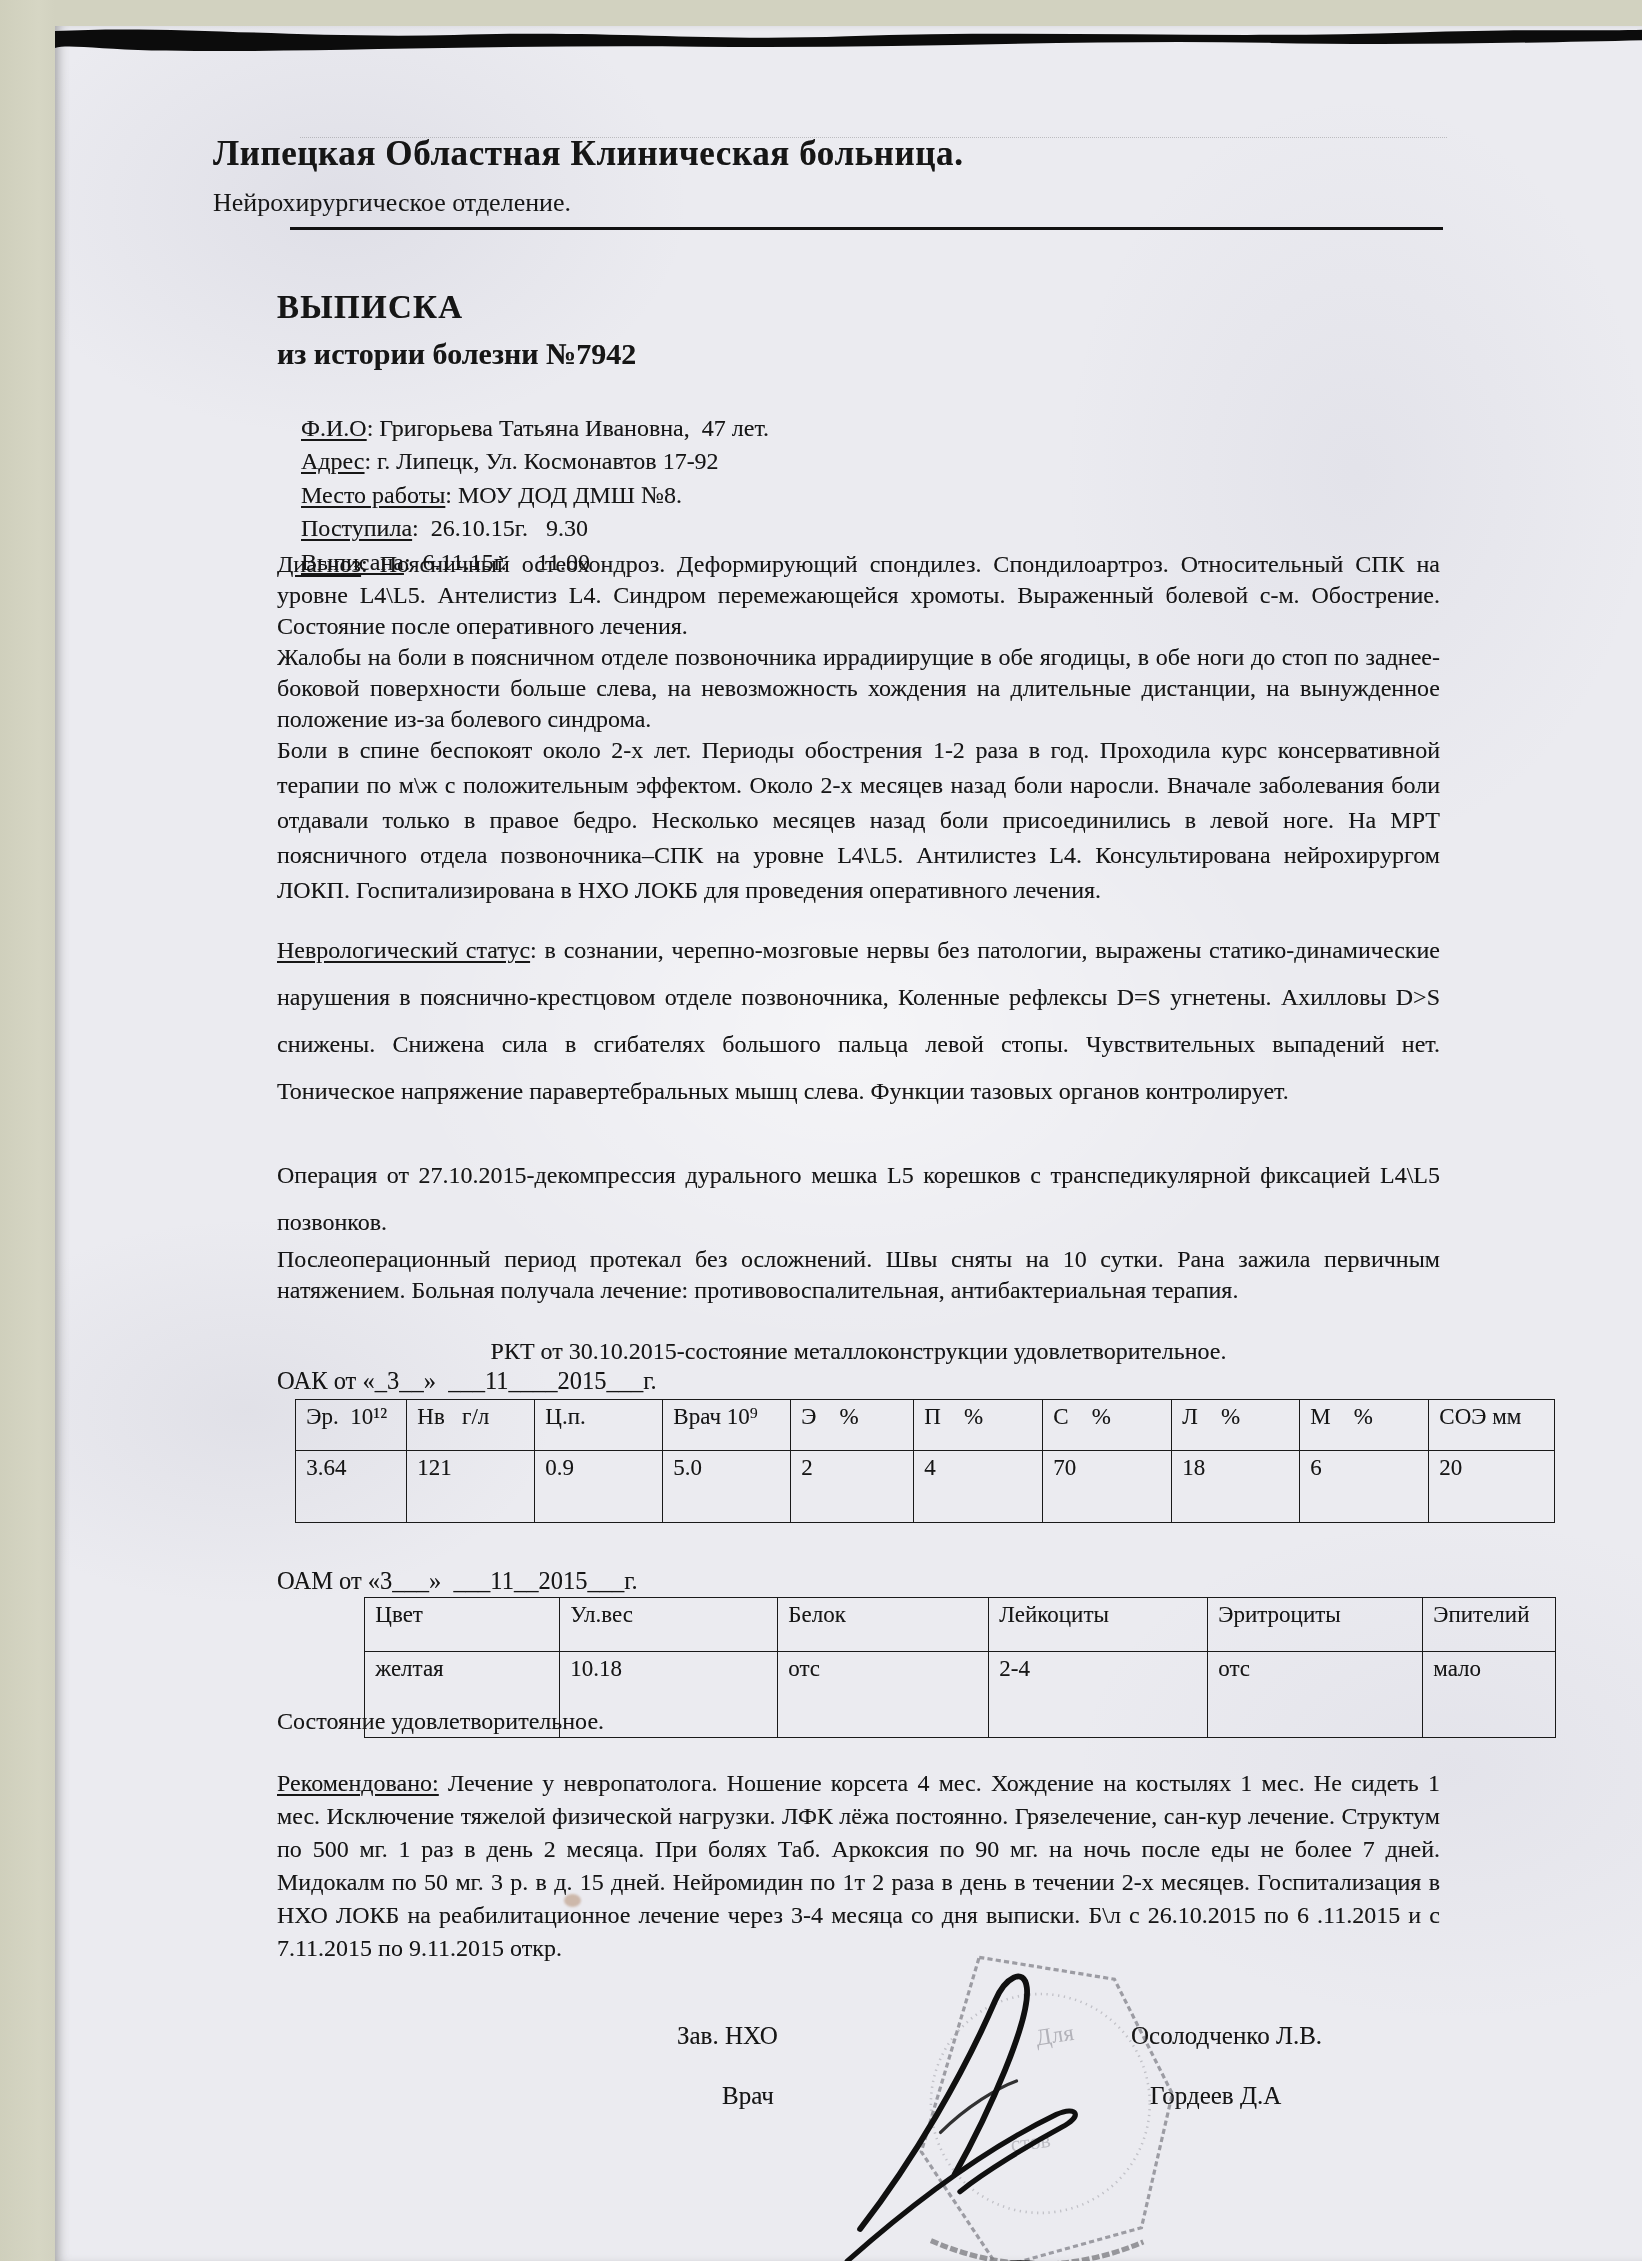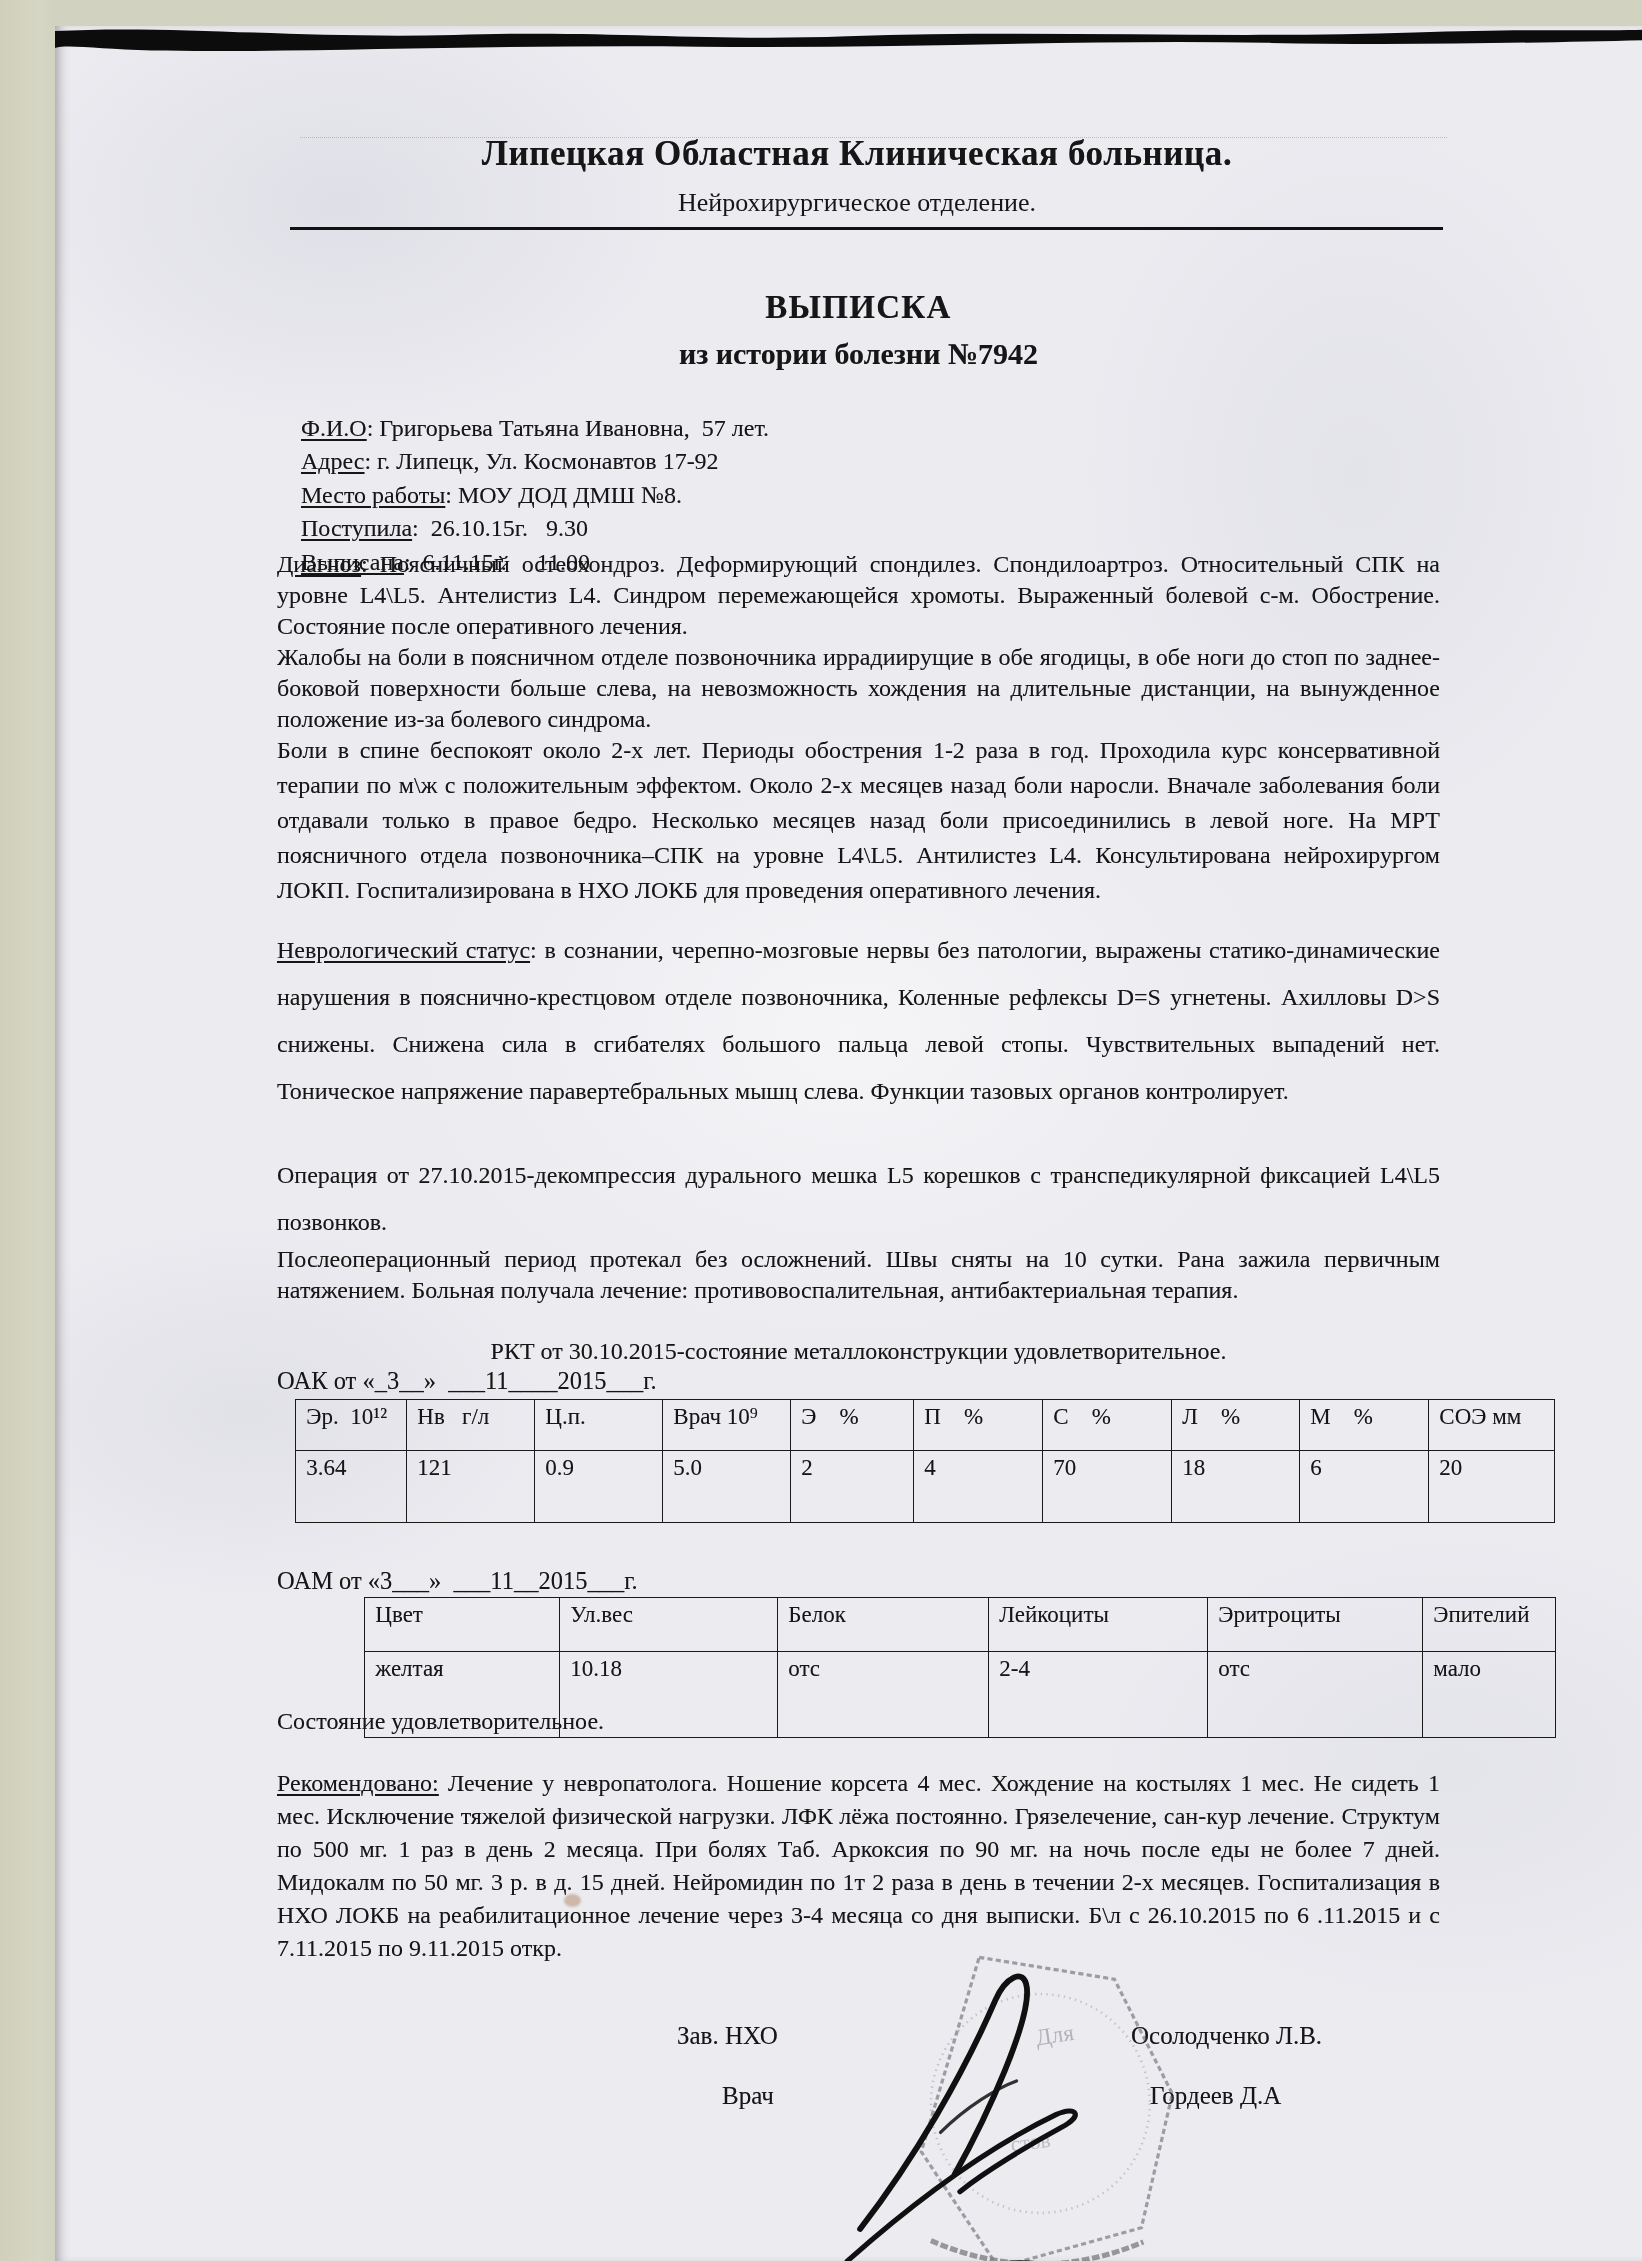--- a/index.html
+++ b/index.html
@@ -25,21 +25,21 @@
       radial-gradient(ellipse 515px 322px at 12% 62%, rgba(150,150,170,.12), transparent 60%),
       radial-gradient(ellipse 580px 387px at 88% 78%, rgba(160,160,185,.10), transparent 65%),
       #ebebf0;
     box-shadow:inset 9px 0 11.6px -6.4px rgba(60,60,55,.45);
   }
   .edge-shadow{position:absolute;left:0;top:-3.9px;width:1588px;height:52px;pointer-events:none;}
   .speckle{position:absolute;left:245px;top:111px;width:1147px;height:0;
     border-top:1.9px dotted rgba(70,70,70,.28);}
   
   .t{position:absolute;white-space:pre-wrap;}
-  .center{text-align:center;}
+  .center{}
   .hosp{left:158px;top:108px;width:1288px;font-size:35px;font-weight:bold;letter-spacing:0.6px;
     text-shadow:0 0 0.6px rgba(0,0,0,.4);}
   .dept{left:158px;top:162px;width:1288px;font-size:26px;}
   .rule{position:absolute;left:235px;top:201px;width:1153px;height:2.6px;background:#111;}
   .doc-title{left:222px;top:263px;width:1163px;font-size:33px;font-weight:bold;letter-spacing:1.3px;
     text-shadow:0 0 0.6px rgba(0,0,0,.4);}
   .doc-sub{left:222px;top:311px;width:1163px;font-size:30px;font-weight:bold;
     text-shadow:0 0 0.6px rgba(0,0,0,.35);}
   .body-text{font-size:24px;line-height:31px;text-shadow:0 0 0.6px rgba(0,0,0,.32);}
   .u{text-decoration:underline;text-decoration-thickness:1.6px;text-underline-offset:3.2px;}
@@ -78,21 +78,21 @@
   </svg>
   <div class="speckle"></div>
 
   <div class="t center hosp">Липецкая Областная Клиническая больница.</div>
   <div class="t center dept">Нейрохирургическое отделение.</div>
   <div class="rule"></div>
   <div class="t center doc-title">ВЫПИСКА</div>
   <div class="t center doc-sub">из истории болезни №7942</div>
 
   <div class="info-row body-text" style="top:356px">
-    <span class="u">Ф.И.О</span><span>: Григорьева Татьяна Ивановна,  57 лет.</span>
+    <span class="u">Ф.И.О</span><span>: Григорьева Татьяна Ивановна,  47 лет.</span>
   </div>
   <div class="info-row body-text" style="top:389px">
     <span class="u">Адрес</span><span>: г. Липецк, Ул. Космонавтов 17-92</span>
   </div>
   <div class="info-row body-text" style="top:423px">
     <span class="u">Место работы</span><span>: МОУ ДОД ДМШ №8.</span>
   </div>
   <div class="info-row body-text" style="top:456px">
     <span class="u">Поступила</span><span>:  26.10.15г.   9.30</span>
   </div>

